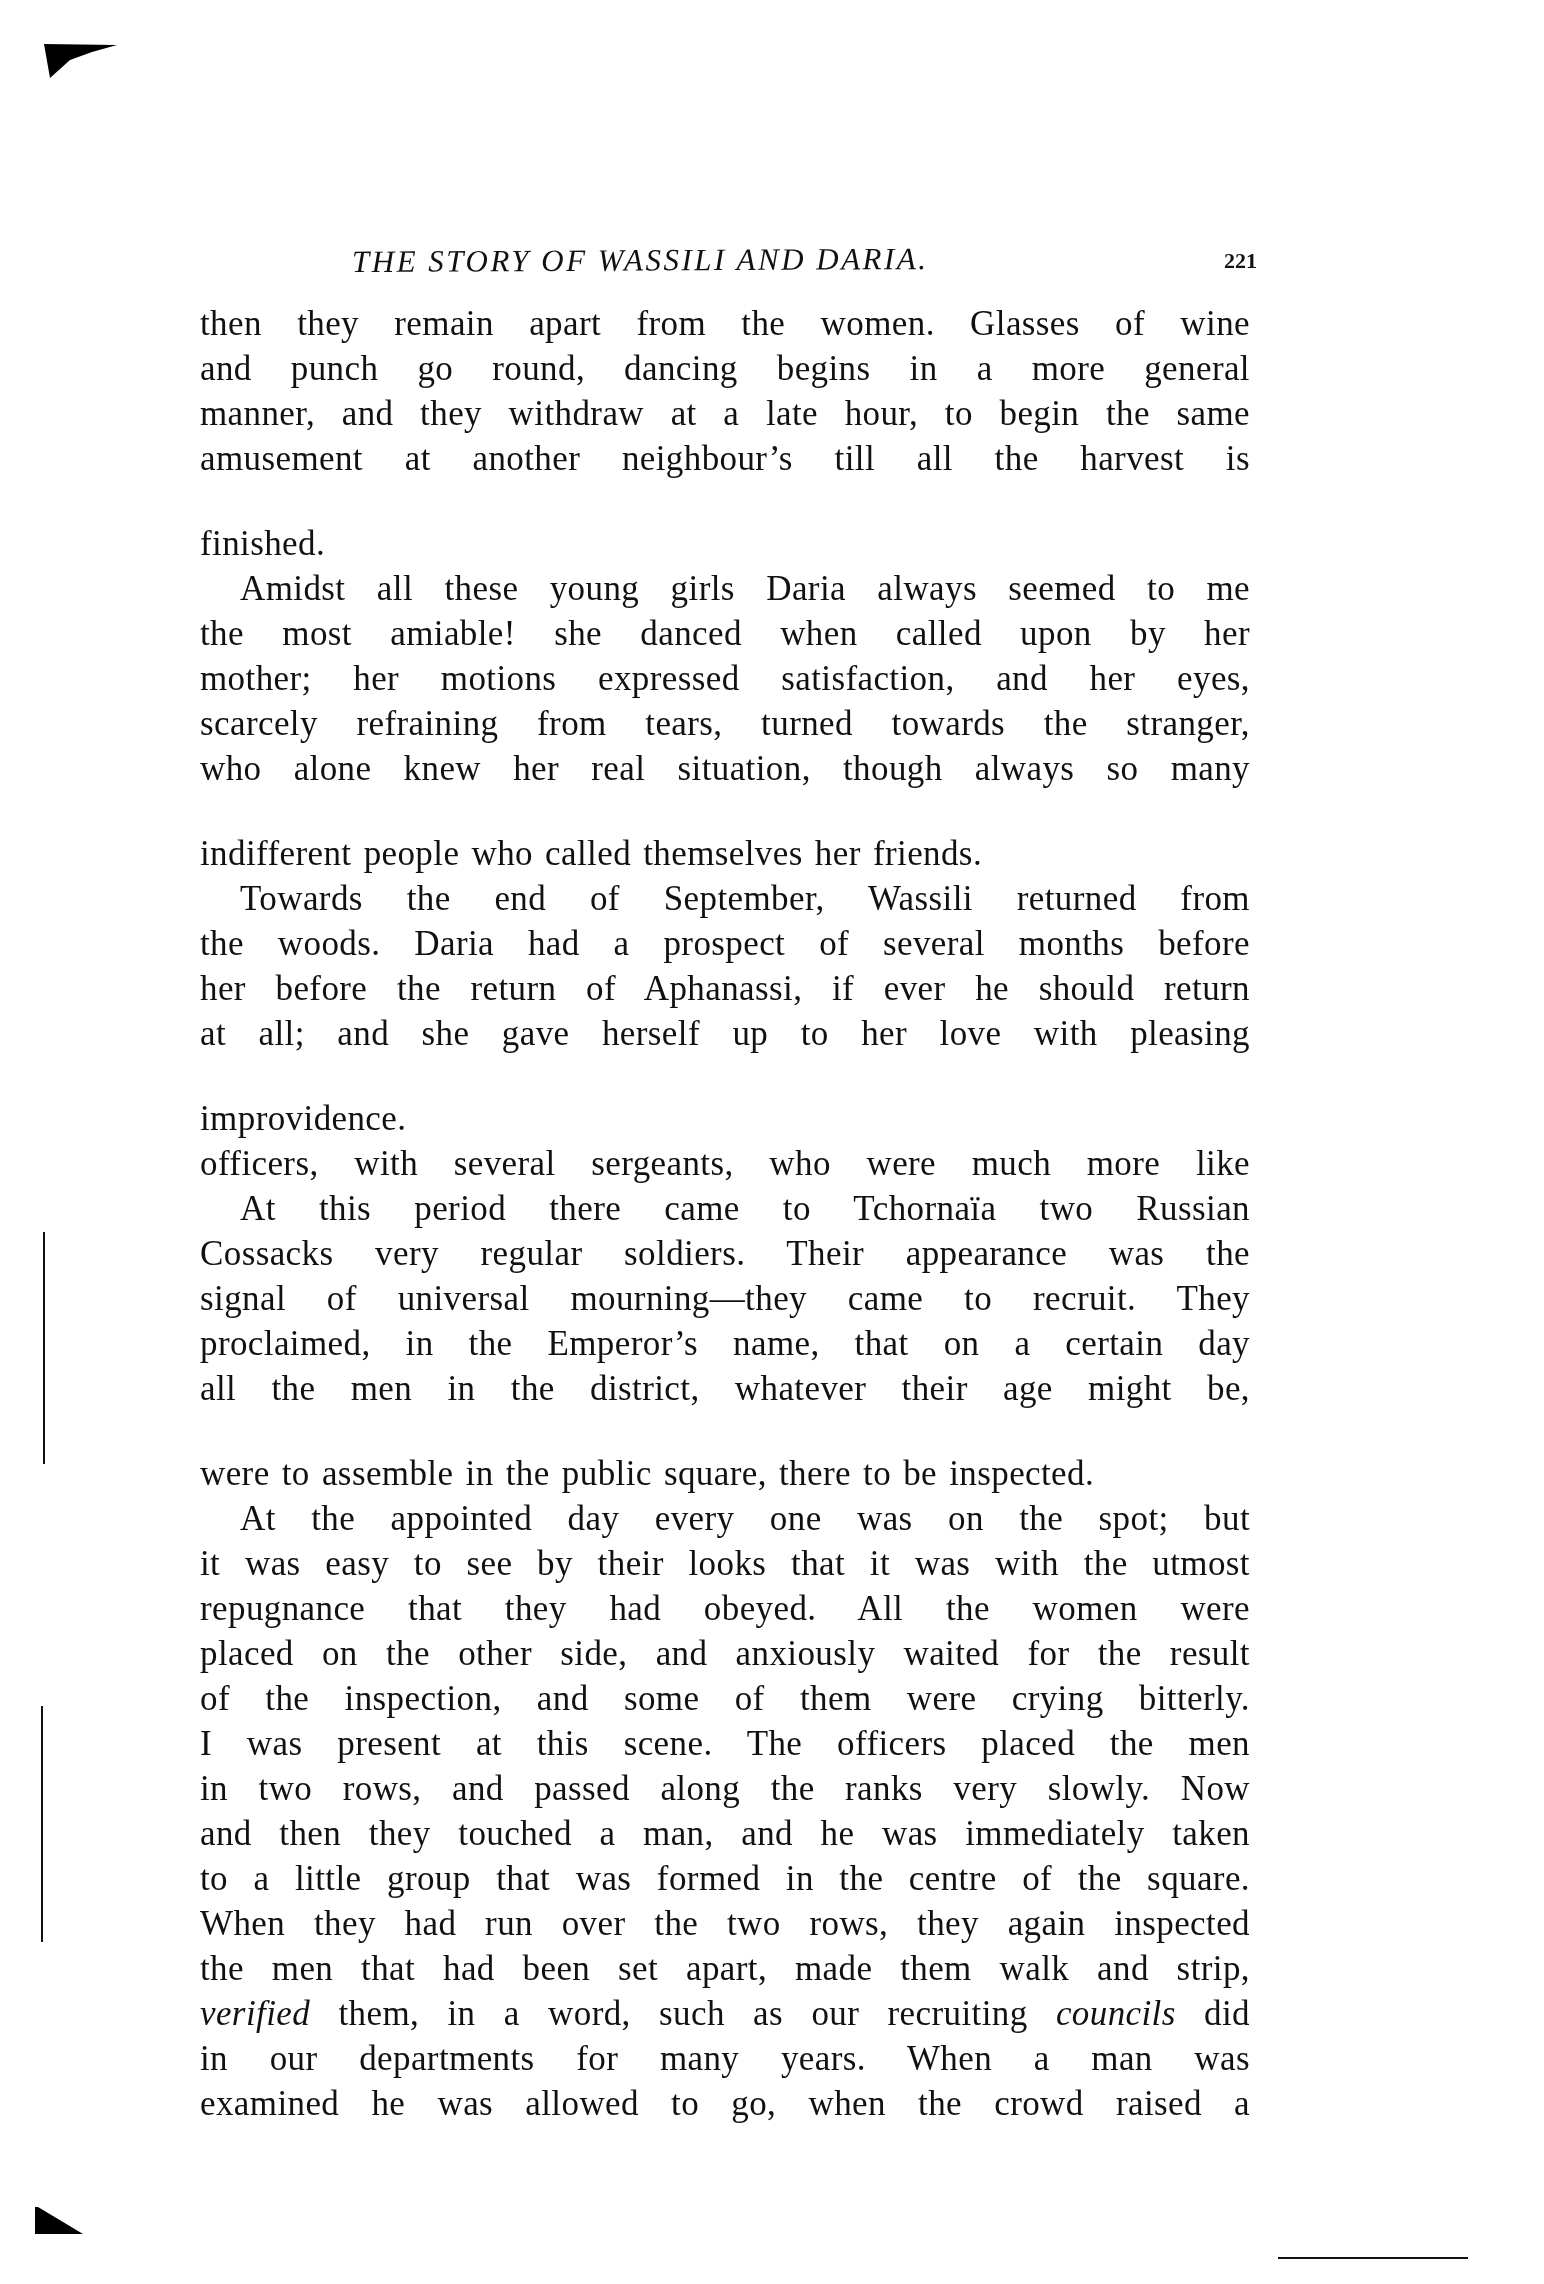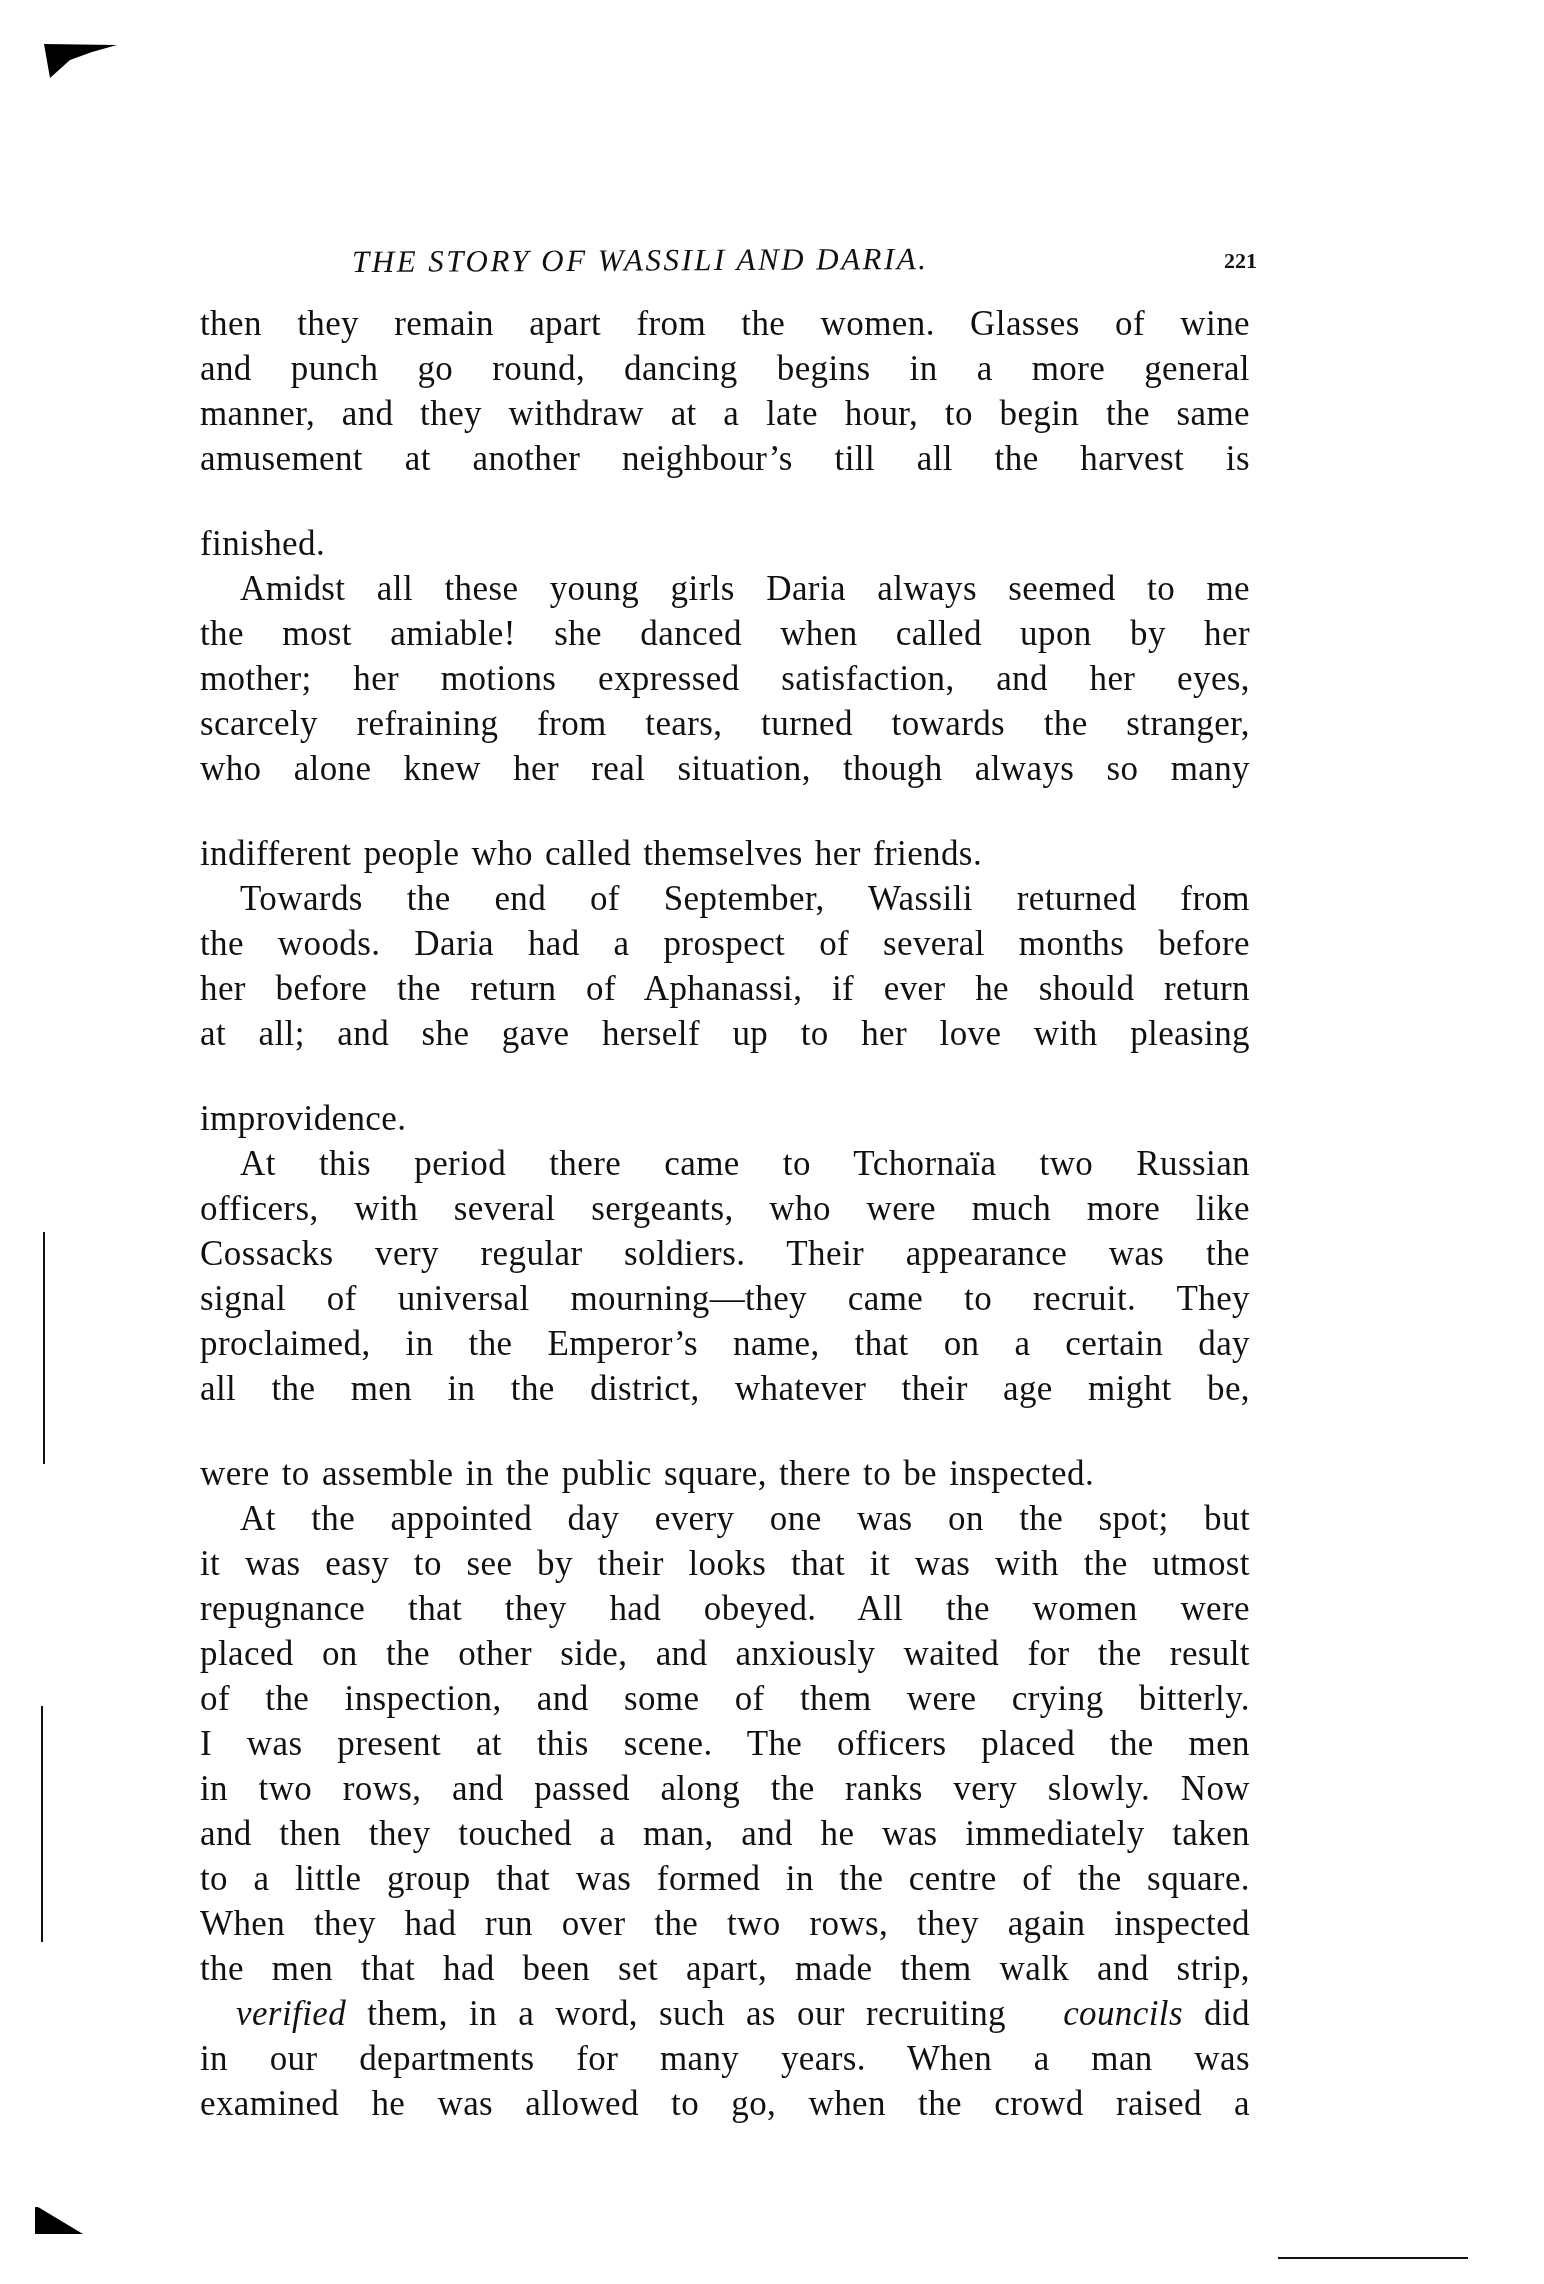--- a/index.html
+++ b/index.html
@@ -24,21 +24,21 @@
     position: absolute; left: 200px; top: 301px; width: 1050px;
     font-family: "Liberation Serif", serif; font-size: 35px; line-height: 45px;
     letter-spacing: 0.4px;
   }
   .line {
     display: block; height: 45px; white-space: nowrap;
     text-align: justify; text-align-last: justify;
   }
   .line.last { text-align: left; text-align-last: left; word-spacing: 3px; margin-top: 40px; }
   .line.indent { padding-left: 40px; }
-  .it { font-style: italic; margin-left: 36px; }
+  .it { font-style: italic; }
   .rule { position: absolute; left: 1278px; top: 2257px; width: 190px; height: 2px; background: #111111; }
 </style>
 </head>
 <body>
 
 <svg class="mark" style="left:0;top:0" width="130" height="90" viewBox="0 0 130 90">
   <polygon points="44,44 117,45 92,52 70,60 50,78" fill="#000000"></polygon>
 </svg>
 <svg class="mark" style="left:0;top:2195px" width="100" height="50" viewBox="0 2195 100 50">
   <polygon points="35,2207 38,2207 83,2234 35,2234" fill="#000000"></polygon>
@@ -73,22 +73,22 @@
 
   <div>
     <span class="line indent">Towards the end of September, Wassili returned from</span>
     <span class="line">the woods.  Daria had a prospect of several months before</span>
     <span class="line">her before the return of Aphanassi, if ever he should return</span>
     <span class="line">at all; and she gave herself up to her love with pleasing</span>
     <span class="line last">improvidence.</span>
   </div>
 
   <div>
+    <span class="line">officers, with several sergeants, who were much more like</span>
     <span class="line indent">At this period there came to Tchornaïa two Russian</span>
-    <span class="line">officers, with several sergeants, who were much more like</span>
     <span class="line">Cossacks very regular soldiers.  Their appearance was the</span>
     <span class="line">signal of universal mourning—they came to recruit.  They</span>
     <span class="line">proclaimed, in the Emperor’s name, that on a certain day</span>
     <span class="line">all the men in the district, whatever their age might be,</span>
     <span class="line last">were to assemble in the public square, there to be inspected.</span>
   </div>
 
   <div>
     <span class="line indent">At the appointed day every one was on the spot; but</span>
     <span class="line">it was easy to see by their looks that it was with the utmost</span>

